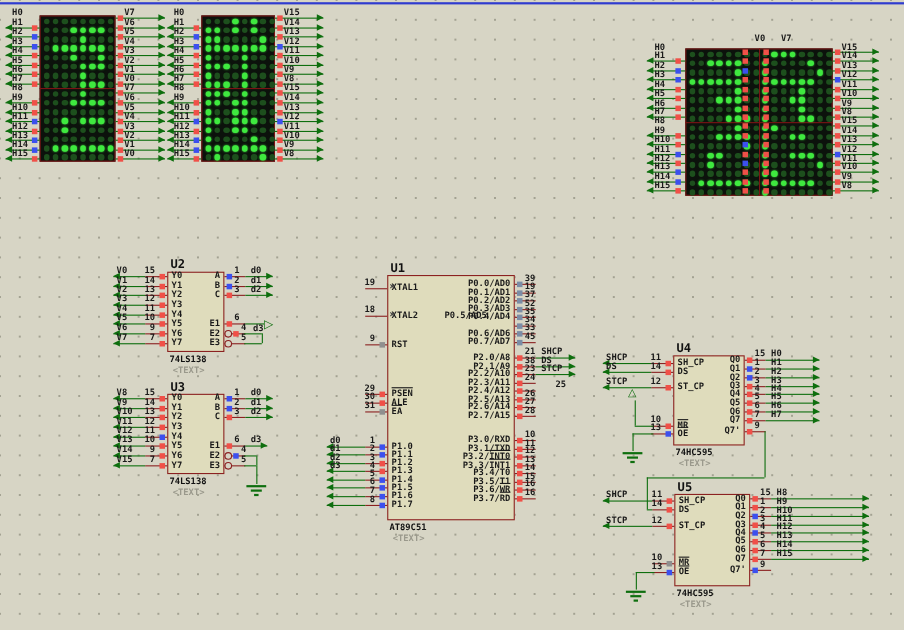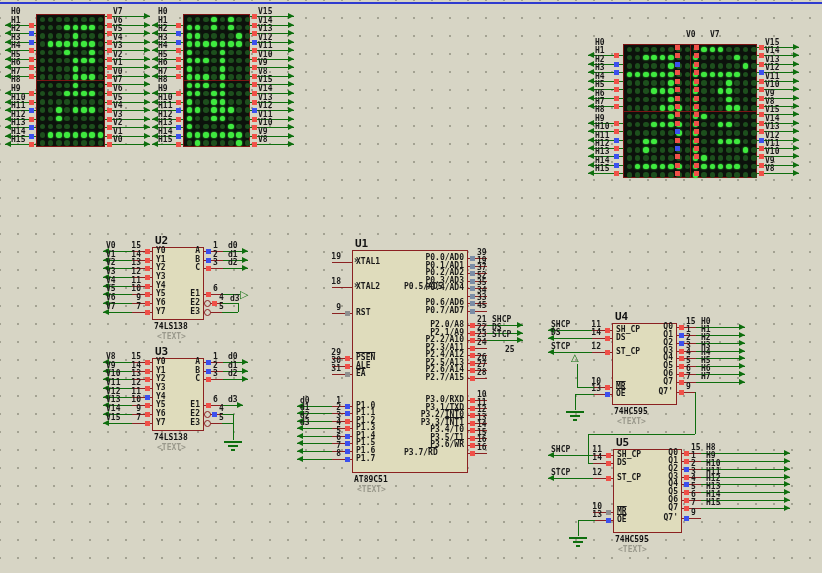--- a/index.html
+++ b/index.html
@@ -1264,21 +1264,21 @@
     <div class="t pn" style="left: 404px; top: 307px; width: 60px; text-align: right;">P0.7/AD7</div>
     <div class="stub" style="left: 468px; top: 325px; width: 19px; height: 1px;"></div>
     <div class="sq" style="left: 470px; top: 323px; width: 5px; height: 5px; background: rgb(240, 80, 72);"></div>
     <div class="t" style="left: 477px; top: 316px;">21</div>
     <div class="t pn" style="left: 404px; top: 321px; width: 60px; text-align: right;">P2.0/A8</div>
     <div class="wh" style="left: 487px; top: 325px; width: 36px;"></div>
     <div class="arr arrR" style="left: 517px; top: 322px;"></div>
     <div class="t" style="left: 492px; top: 316px;">SHCP</div>
     <div class="stub" style="left: 468px; top: 333px; width: 19px; height: 1px;"></div>
     <div class="sq" style="left: 470px; top: 331px; width: 5px; height: 5px; background: rgb(240, 80, 72);"></div>
-    <div class="t" style="left: 477px; top: 324px;">22</div>
+    <div class="t" style="left: 477px; top: 324px;">38</div>
     <div class="t pn" style="left: 404px; top: 329px; width: 60px; text-align: right;">P2.1/A9</div>
     <div class="wh" style="left: 487px; top: 333px; width: 36px;"></div>
     <div class="arr arrR" style="left: 517px; top: 330px;"></div>
     <div class="t" style="left: 492px; top: 324px;">DS</div>
     <div class="stub" style="left: 468px; top: 340px; width: 19px; height: 1px;"></div>
     <div class="sq" style="left: 470px; top: 338px; width: 5px; height: 5px; background: rgb(240, 80, 72);"></div>
     <div class="t" style="left: 477px; top: 331px;">23</div>
     <div class="t pn" style="left: 404px; top: 336px; width: 60px; text-align: right;">P2.2/A10</div>
     <div class="wh" style="left: 487px; top: 340px; width: 36px;"></div>
     <div class="arr arrR" style="left: 517px; top: 337px;"></div>
@@ -1327,21 +1327,21 @@
     <div class="sq" style="left: 470px; top: 436px; width: 5px; height: 5px; background: rgb(240, 80, 72);"></div>
     <div class="t" style="left: 477px; top: 429px;">15</div>
     <div class="t pn" style="left: 404px; top: 434px; width: 60px; text-align: right;">P3.5/T1</div>
     <div class="stub" style="left: 468px; top: 445px; width: 19px; height: 1px;"></div>
     <div class="sq" style="left: 470px; top: 443px; width: 5px; height: 5px; background: rgb(240, 80, 72);"></div>
     <div class="t" style="left: 477px; top: 436px;">16</div>
     <div class="t pn" style="left: 404px; top: 441px; width: 60px; text-align: right;">P3.6/<span class="ol">WR</span></div>
     <div class="stub" style="left: 468px; top: 453px; width: 19px; height: 1px;"></div>
     <div class="sq" style="left: 470px; top: 451px; width: 5px; height: 5px; background: rgb(240, 80, 72);"></div>
     <div class="t" style="left: 477px; top: 444px;">16</div>
-    <div class="t pn" style="left: 404px; top: 449px; width: 60px; ">P3.7/<span class="ol">RD</span></div>
+    <div class="t pn" style="left: 404px; top: 449px; width: 60px; text-align: right;">P3.7/<span class="ol">RD</span></div>
     <div class="icbox" style="left: 612px; top: 323px; width: 65px; height: 82px;"></div>
     <div class="t ref" style="left: 615px; top: 310px;">U4</div>
     <div class="t val" style="left: 614px; top: 407px;">74HC595</div>
     <div class="t gtx" style="left: 617px; top: 417px;">&lt;TEXT&gt;</div>
     <div class="stub" style="left: 592px; top: 330px; width: 20px; height: 1px;"></div>
     <div class="sq" style="left: 605px; top: 328px; width: 5px; height: 5px; background: rgb(240, 80, 72);"></div>
     <div class="t" style="left: 583px; top: 321px; width: 18px; text-align: right;">11</div>
     <div class="t pn" style="left: 616px; top: 326px;">SH_CP</div>
     <div class="wh" style="left: 548px; top: 330px; width: 44px;"></div>
     <div class="arr arrL" style="left: 548px; top: 327px;"></div>

